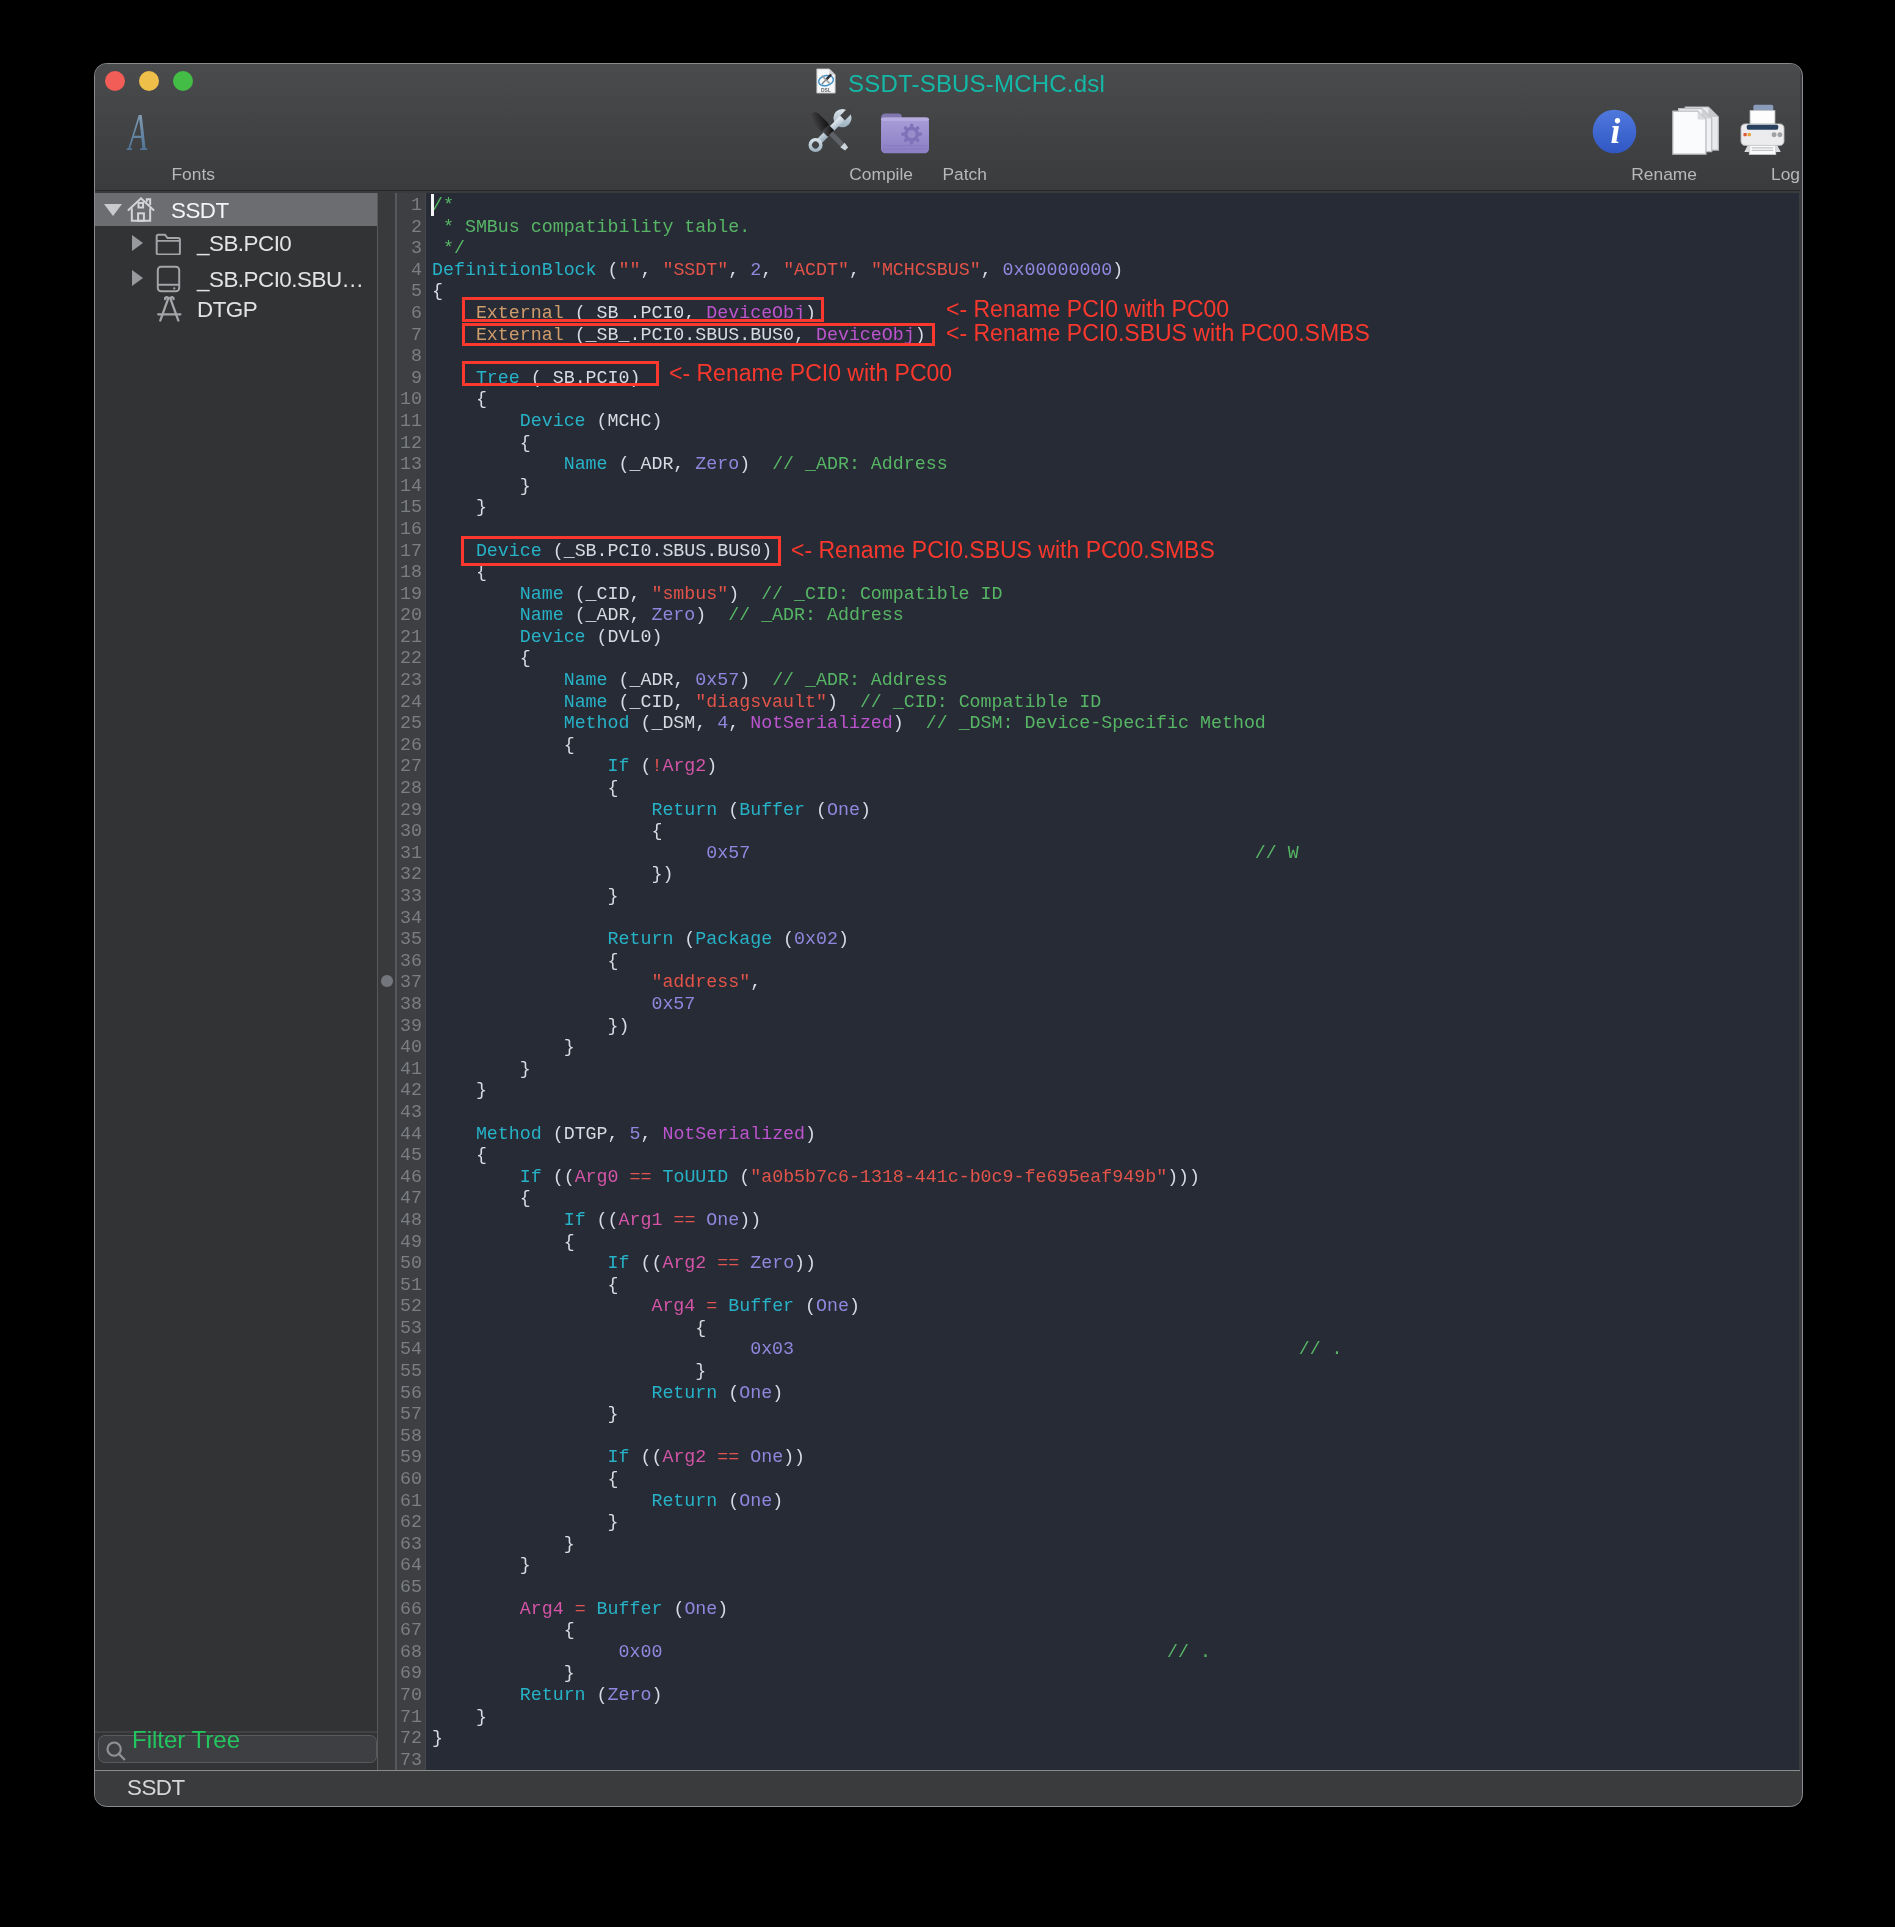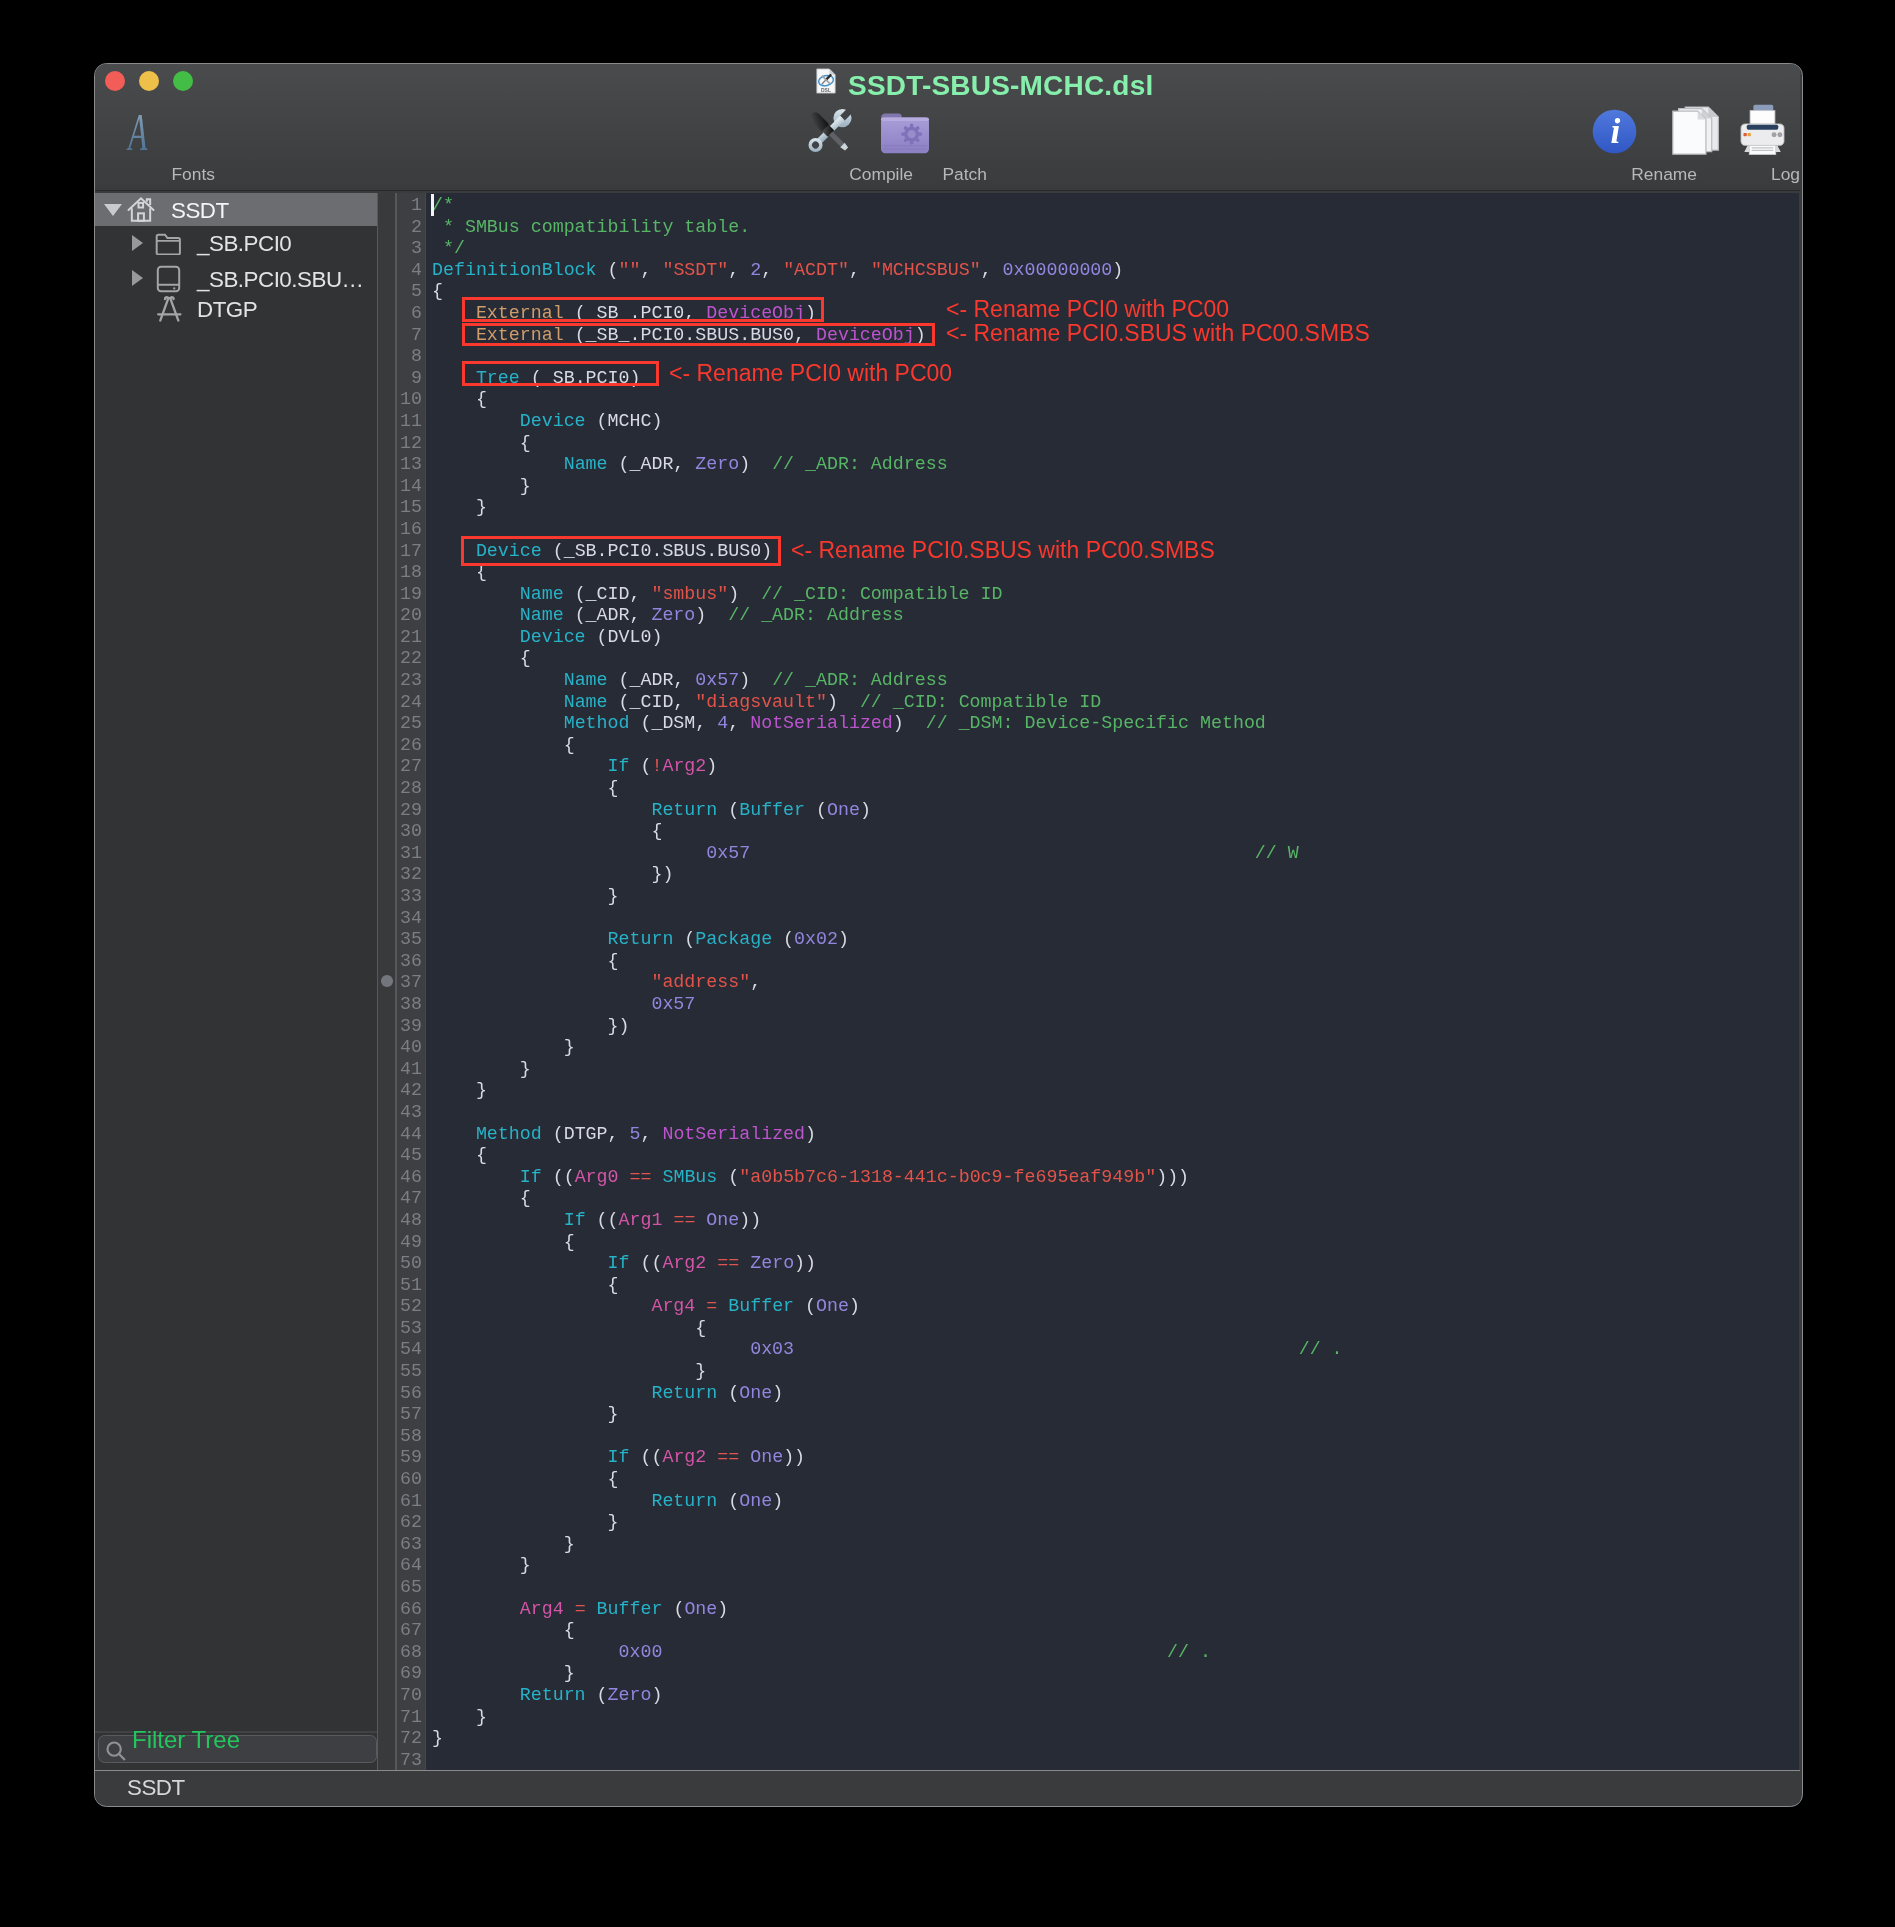--- a/index.html
+++ b/index.html
@@ -1,20 +1,20 @@
 <!DOCTYPE html>
 <html style="font-size:13.3px"><head><meta charset="utf-8">
 <style>
 *{margin:0;padding:0;box-sizing:border-box;-webkit-font-smoothing:antialiased}
 html,body{width:1896px;height:1927px;background:#000;overflow:hidden;font-family:"Liberation Sans",sans-serif}
 #win{position:absolute;left:94px;top:63px;width:1709px;height:1744px;border:1.7px solid #8a8b8e;border-radius:12.5px;overflow:hidden;background:#3a3b3d}
 .abs{position:absolute}
 #toolbar{left:0;top:0;width:1705px;height:127px;background:linear-gradient(#4a4b4d,#3a3b3d);border-bottom:1.7px solid #282829}
 .tl{width:20px;height:20px;border-radius:50%}
-#title{font-size:28px;font-weight:700;color:#86efac;letter-spacing:0.2px}
+#title{font-size:24px;font-weight:400;color:#14b8a6;letter-spacing:0.2px}
 .lbl{transform:translateZ(0);font-size:17.4px;color:#b7b8ba;text-align:right;white-space:nowrap}
 #sidebar{left:0;top:129px;width:282px;height:1578px;background:#323335}
 #seldiv{left:282px;top:129px;width:1.7px;height:1578px;background:#58595c}
 #strip{left:283px;top:129px;width:16.6px;height:1578px;background:#393a3c}
 #numline{left:300px;top:129px;width:1.7px;height:1578px;background:#57585b}
 #numedge{left:330px;top:129px;width:1.7px;height:1578px;background:#47484c}
 #gutter{left:302px;top:129px;width:28px;height:1578px;background:#3e3f42}
 #codebg{left:331px;top:129px;width:1373px;height:1578px;background:#272b35}
 #statusbar{left:0;top:1706px;width:1705px;height:33px;background:#3a3b3c;border-top:1.7px solid #8a8b8d}
 pre{transform:translateZ(0);font-family:"Liberation Mono",monospace;font-size:18.3px;line-height:21.6px}
@@ -324,21 +324,21 @@
                 {
                     <span class="s">"address"</span>,
                     <span class="n">0x57</span>
                 })
             }
         }
     }
 
     <span class="c">Method</span> (DTGP, <span class="n">5</span>, <span class="m">NotSerialized</span>)
     {
-        <span class="c">If</span> ((<span class="a">Arg0</span> <span class="r">==</span> <span class="c">SMBus</span> (<span class="s">"a0b5b7c6-1318-441c-b0c9-fe695eaf949b"</span>)))
+        <span class="c">If</span> ((<span class="a">Arg0</span> <span class="r">==</span> <span class="c">ToUUID</span> (<span class="s">"a0b5b7c6-1318-441c-b0c9-fe695eaf949b"</span>)))
         {
             <span class="c">If</span> ((<span class="a">Arg1</span> <span class="r">==</span> <span class="n">One</span>))
             {
                 <span class="c">If</span> ((<span class="a">Arg2</span> <span class="r">==</span> <span class="n">Zero</span>))
                 {
                     <span class="a">Arg4</span> <span class="r">=</span> <span class="c">Buffer</span> (<span class="n">One</span>)
                         {
                              <span class="n">0x03</span>                                              <span class="g">// .</span>
                         }
                     <span class="c">Return</span> (<span class="n">One</span>)

